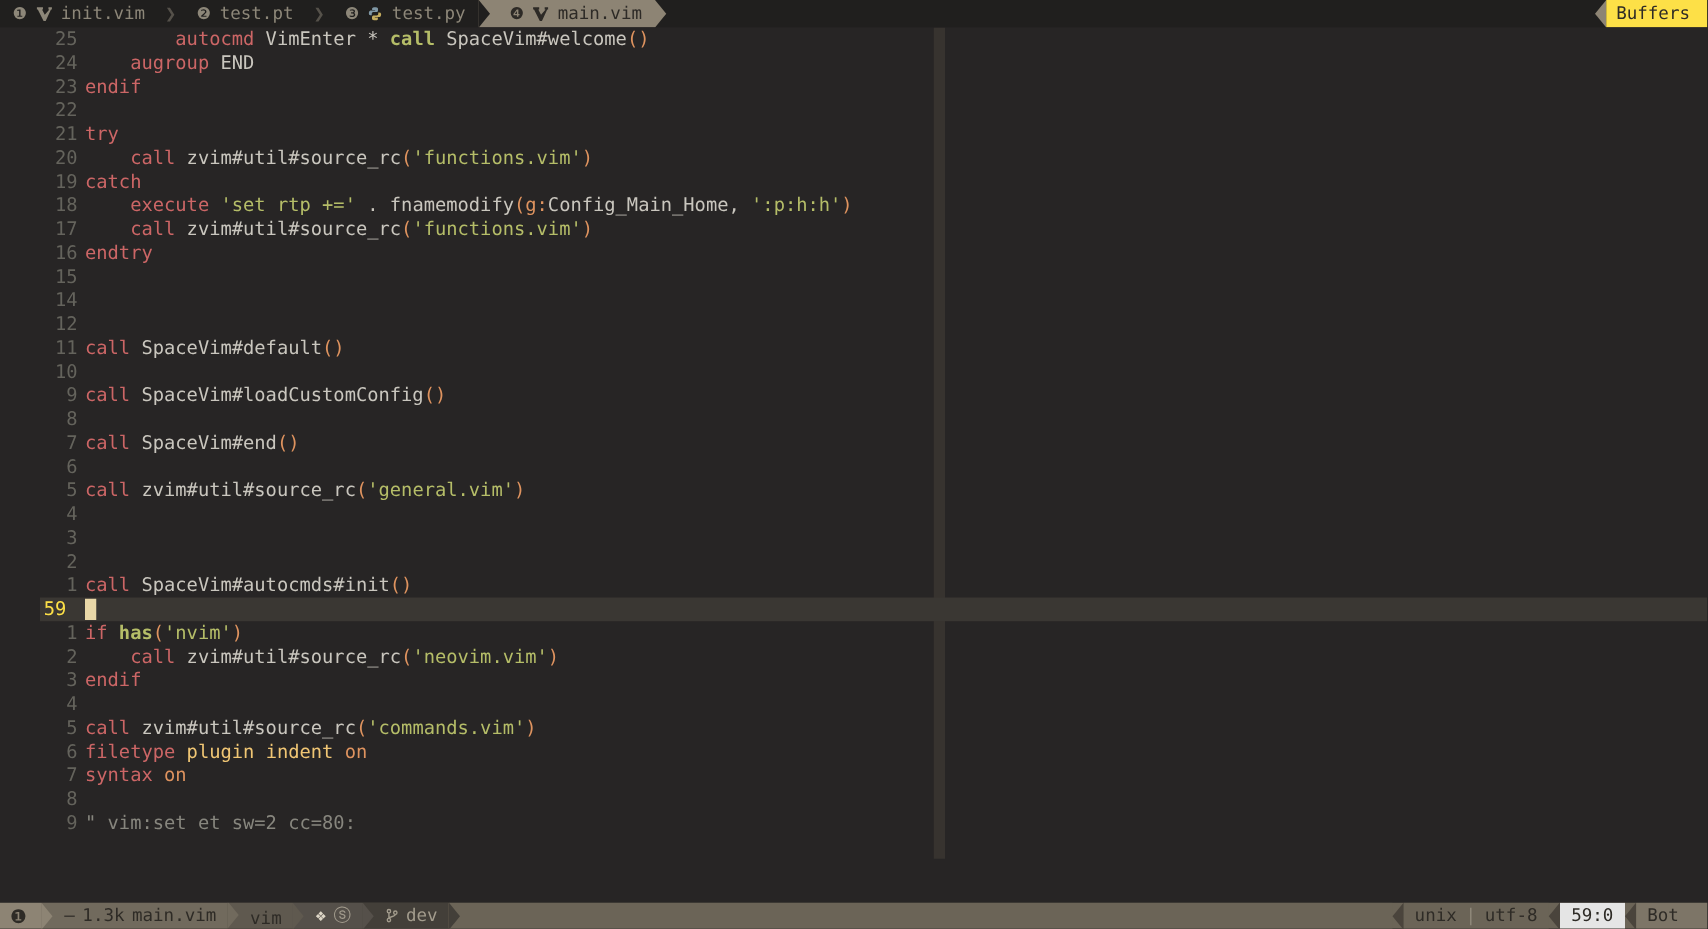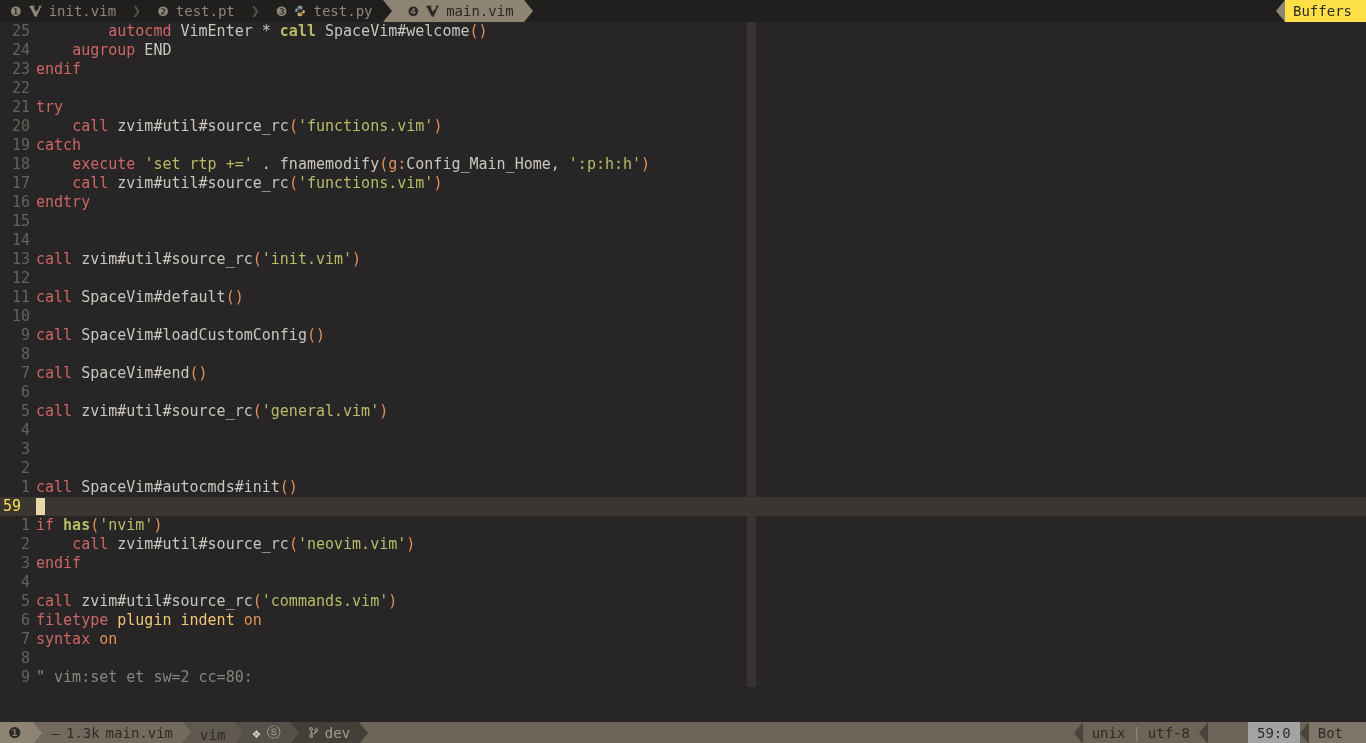--- a/index.html
+++ b/index.html
@@ -21,21 +21,21 @@
       border-bottom:11px solid transparent; border-left:9px solid #8d8474; }
   .tabline-fill { flex:1; }
   .arr-tan-left { width:0; height:0; border-top:11px solid transparent;
       border-bottom:11px solid transparent; border-right:9px solid #8d8474; }
   .buffers-label { background:#fde047; color:#2d2a26; display:flex; align-items:center; padding:0 14px 0 8px; }
 
   
   .editor { position:relative; height:700px; background:#272525; overflow:hidden; }
   .colorcolumn { position:absolute; left:747px; top:0; width:9px; height:665px;
       background:#37332f; z-index:0; }
-  .rows { position:relative; z-index:1; }
+  .rows { position:relative; z-index:1;padding-left:32px; }
   .row { display:flex; height:19px; font-size:15px; line-height:19px; white-space:pre; }
   .row.current { background:#3a3733; }
   .nr { flex:none; width:30px; text-align:right; color:#64635c; margin-right:6px; }
   .row.current .nr { text-align:left; padding-left:3px; color:#fde047; }
   .cursor { flex:none; width:9px; height:17px; margin-top:1px; background:#e9d7a7; }
   .code { white-space:pre; }
   .tk-fg  { color:#c9c6be; }
   .tk-kw  { color:#cc6666; }
   .tk-kwb { color:#b5bd68; font-weight:bold; }
   .tk-str { color:#b5bd68; }
@@ -57,21 +57,21 @@
   .seg-icons  { background:#55504a; --prev:#5f594f; }
   .seg-branch { background:#433f39; --prev:#55504a; color:#a39c8d; }
   .sl-fill    { flex:1; background:#6b6457; --prev:#433f39; display:flex; }
   .sl-fill::before { content:''; width:0; height:0;
       border-top:11px solid transparent; border-bottom:11px solid transparent;
       border-left:9px solid var(--prev); }
   .larr { width:0; height:0; align-self:center;
       border-top:11px solid transparent; border-bottom:11px solid transparent;
       border-right:9px solid #4a443c; }
   .seg-ffenc { background:#6b6457;text-align:center; }
-  .seg-pos   { background:#a3a3a3;margin-left:40px; }
+  .seg-pos   { background:#e5e5e5; }
   .seg-scroll{ background:#7d7567; padding-right:14px; }
   .sl-divider { color:#8f887a; padding:0 7px; }
   .diamond-ic { color:#ddd6c6; }
   .circs-ic { color:#a29b8d; }
 </style>
 </head>
 <body>
 
 <div class="tabline">
   <div style="display:flex" id="tabs">
@@ -124,21 +124,20 @@
       <div class="row"><span class="nr">23</span><span class="code"><span class="tk-kw">endif</span></span></div>
       <div class="row"><span class="nr">22</span><span class="code"></span></div>
       <div class="row"><span class="nr">21</span><span class="code"><span class="tk-kw">try</span></span></div>
       <div class="row"><span class="nr">20</span><span class="code"><span class="tk-fg">    </span><span class="tk-kw">call</span><span class="tk-fg"> zvim#util#source_rc</span><span class="tk-orn">(</span><span class="tk-str">'functions.vim'</span><span class="tk-orn">)</span></span></div>
       <div class="row"><span class="nr">19</span><span class="code"><span class="tk-kw">catch</span></span></div>
       <div class="row"><span class="nr">18</span><span class="code"><span class="tk-fg">    </span><span class="tk-kw">execute</span><span class="tk-fg"> </span><span class="tk-str">'set rtp +='</span><span class="tk-fg"> . fnamemodify</span><span class="tk-orn">(</span><span class="tk-orn">g:</span><span class="tk-fg">Config_Main_Home, </span><span class="tk-str">':p:h:h'</span><span class="tk-orn">)</span></span></div>
       <div class="row"><span class="nr">17</span><span class="code"><span class="tk-fg">    </span><span class="tk-kw">call</span><span class="tk-fg"> zvim#util#source_rc</span><span class="tk-orn">(</span><span class="tk-str">'functions.vim'</span><span class="tk-orn">)</span></span></div>
       <div class="row"><span class="nr">16</span><span class="code"><span class="tk-kw">endtry</span></span></div>
       <div class="row"><span class="nr">15</span><span class="code"></span></div>
       <div class="row"><span class="nr">14</span><span class="code"></span></div>
-      <div class="row"><span class="nr">13</span><span class="code"><span class="tk-kw">call</span><span class="tk-fg"> zvim#util#source_rc</span><span class="tk-orn">(</span><span class="tk-str">'init.vim'</span><span class="tk-orn">)</span></span></div>
       <div class="row"><span class="nr">12</span><span class="code"></span></div>
       <div class="row"><span class="nr">11</span><span class="code"><span class="tk-kw">call</span><span class="tk-fg"> SpaceVim#default</span><span class="tk-orn">()</span></span></div>
       <div class="row"><span class="nr">10</span><span class="code"></span></div>
       <div class="row"><span class="nr">9</span><span class="code"><span class="tk-kw">call</span><span class="tk-fg"> SpaceVim#loadCustomConfig</span><span class="tk-orn">()</span></span></div>
       <div class="row"><span class="nr">8</span><span class="code"></span></div>
       <div class="row"><span class="nr">7</span><span class="code"><span class="tk-kw">call</span><span class="tk-fg"> SpaceVim#end</span><span class="tk-orn">()</span></span></div>
       <div class="row"><span class="nr">6</span><span class="code"></span></div>
       <div class="row"><span class="nr">5</span><span class="code"><span class="tk-kw">call</span><span class="tk-fg"> zvim#util#source_rc</span><span class="tk-orn">(</span><span class="tk-str">'general.vim'</span><span class="tk-orn">)</span></span></div>
       <div class="row"><span class="nr">4</span><span class="code"></span></div>
       <div class="row"><span class="nr">3</span><span class="code"></span></div>

